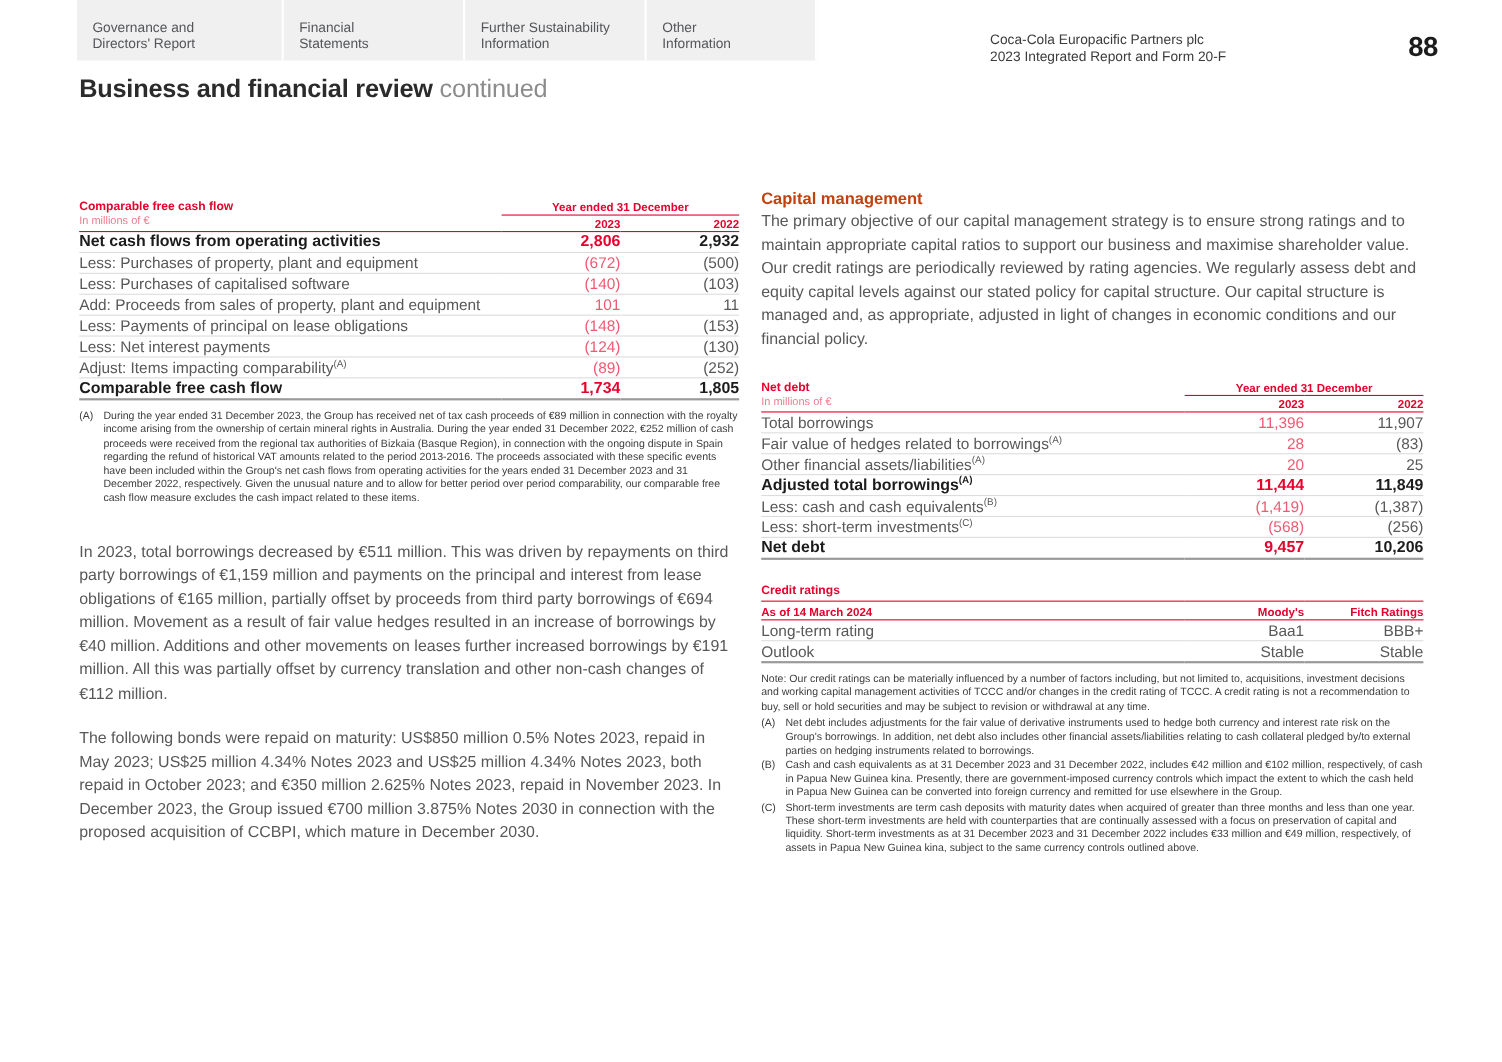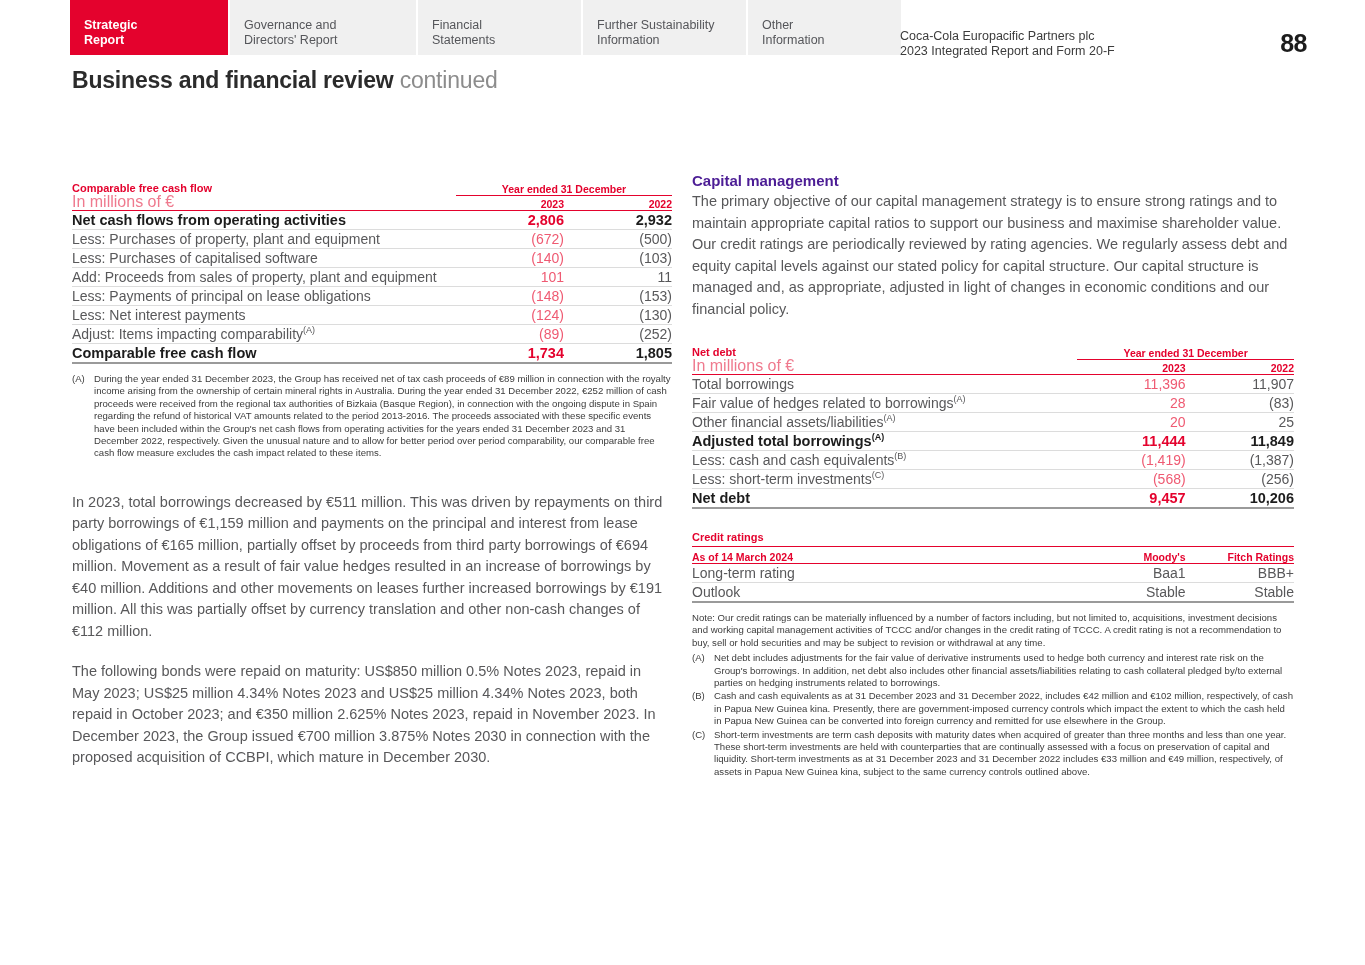--- a/index.html
+++ b/index.html
@@ -109,21 +109,21 @@
     padding: 0;
     vertical-align: bottom;
   }
   .tbl-title {
     font-size: 11px;
     font-weight: bold;
     color: #e4022d;
     line-height: 13px;
   }
   .tbl-sub {
-    font-size: 16px;
+    font-size: 10px;
     color: #ef7a8e;
     line-height: 13px;
     padding-bottom: 2px;
   }
   .span-head {
     font-size: 10.5px;
     font-weight: bold;
     color: #e4022d;
     text-align: center;
     border-bottom: 1px solid #e4022d;
@@ -206,42 +206,38 @@
     font-size: 14.5px;
     line-height: 21.5px;
     color: #58585a;
     margin: 0 0 19px 0;
   }
   .para-first { margin-top: 32px; }
 
   .sec-head {
     font-size: 15px;
     font-weight: bold;
-    color: #4c1d95;
+    color: #c2410c;
     margin: 0 0 2px 0;
   }
   .sec-para {
     font-size: 14.5px;
     line-height: 21.5px;
     color: #58585a;
     margin: 0;
   }
 
   .tbl-block { margin-top: 24px; }
   .tbl-block-credit { margin-top: 22px; }
 </style>
 </head>
 <body>
 
 <div class="header">
   <div class="tabs">
-    <div class="tab active tab-w1">
-      <div>Strategic</div>
-      <div>Report</div>
-    </div>
     <div class="tab tab-w2">
       <div>Governance and</div>
       <div>Directors' Report</div>
     </div>
     <div class="tab tab-w3">
       <div>Financial</div>
       <div>Statements</div>
     </div>
     <div class="tab tab-w4">
       <div>Further Sustainability</div>

